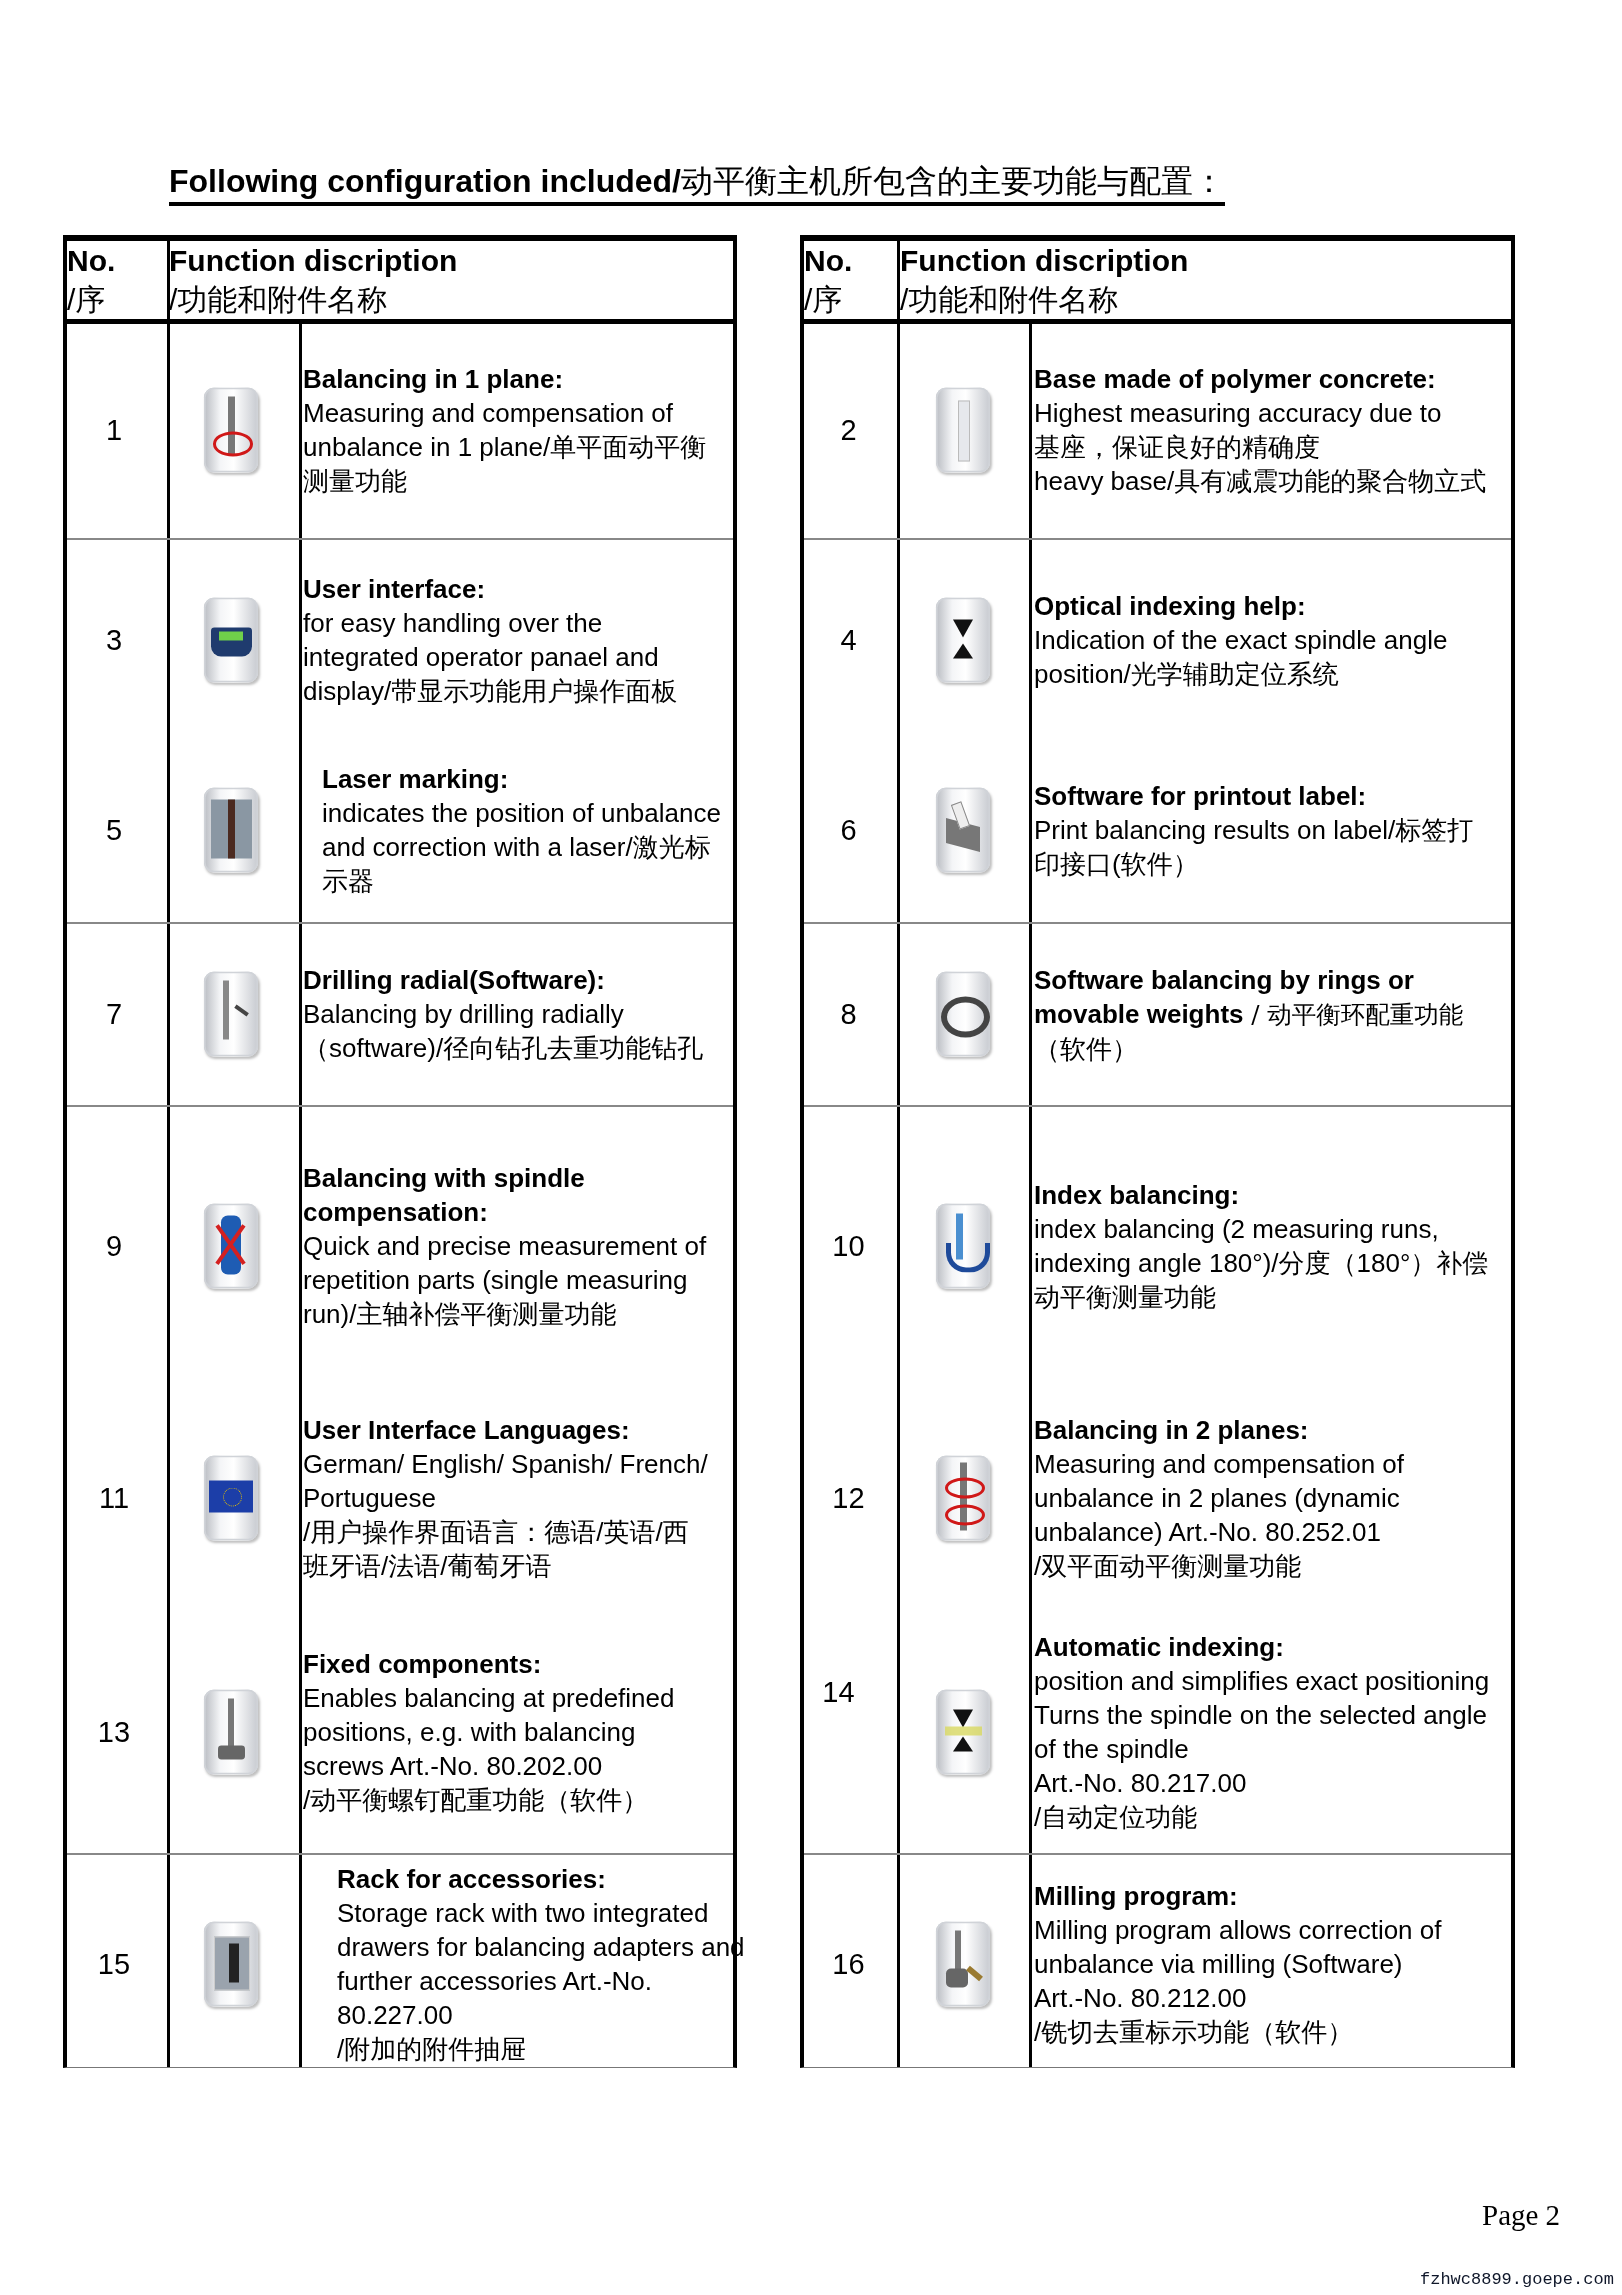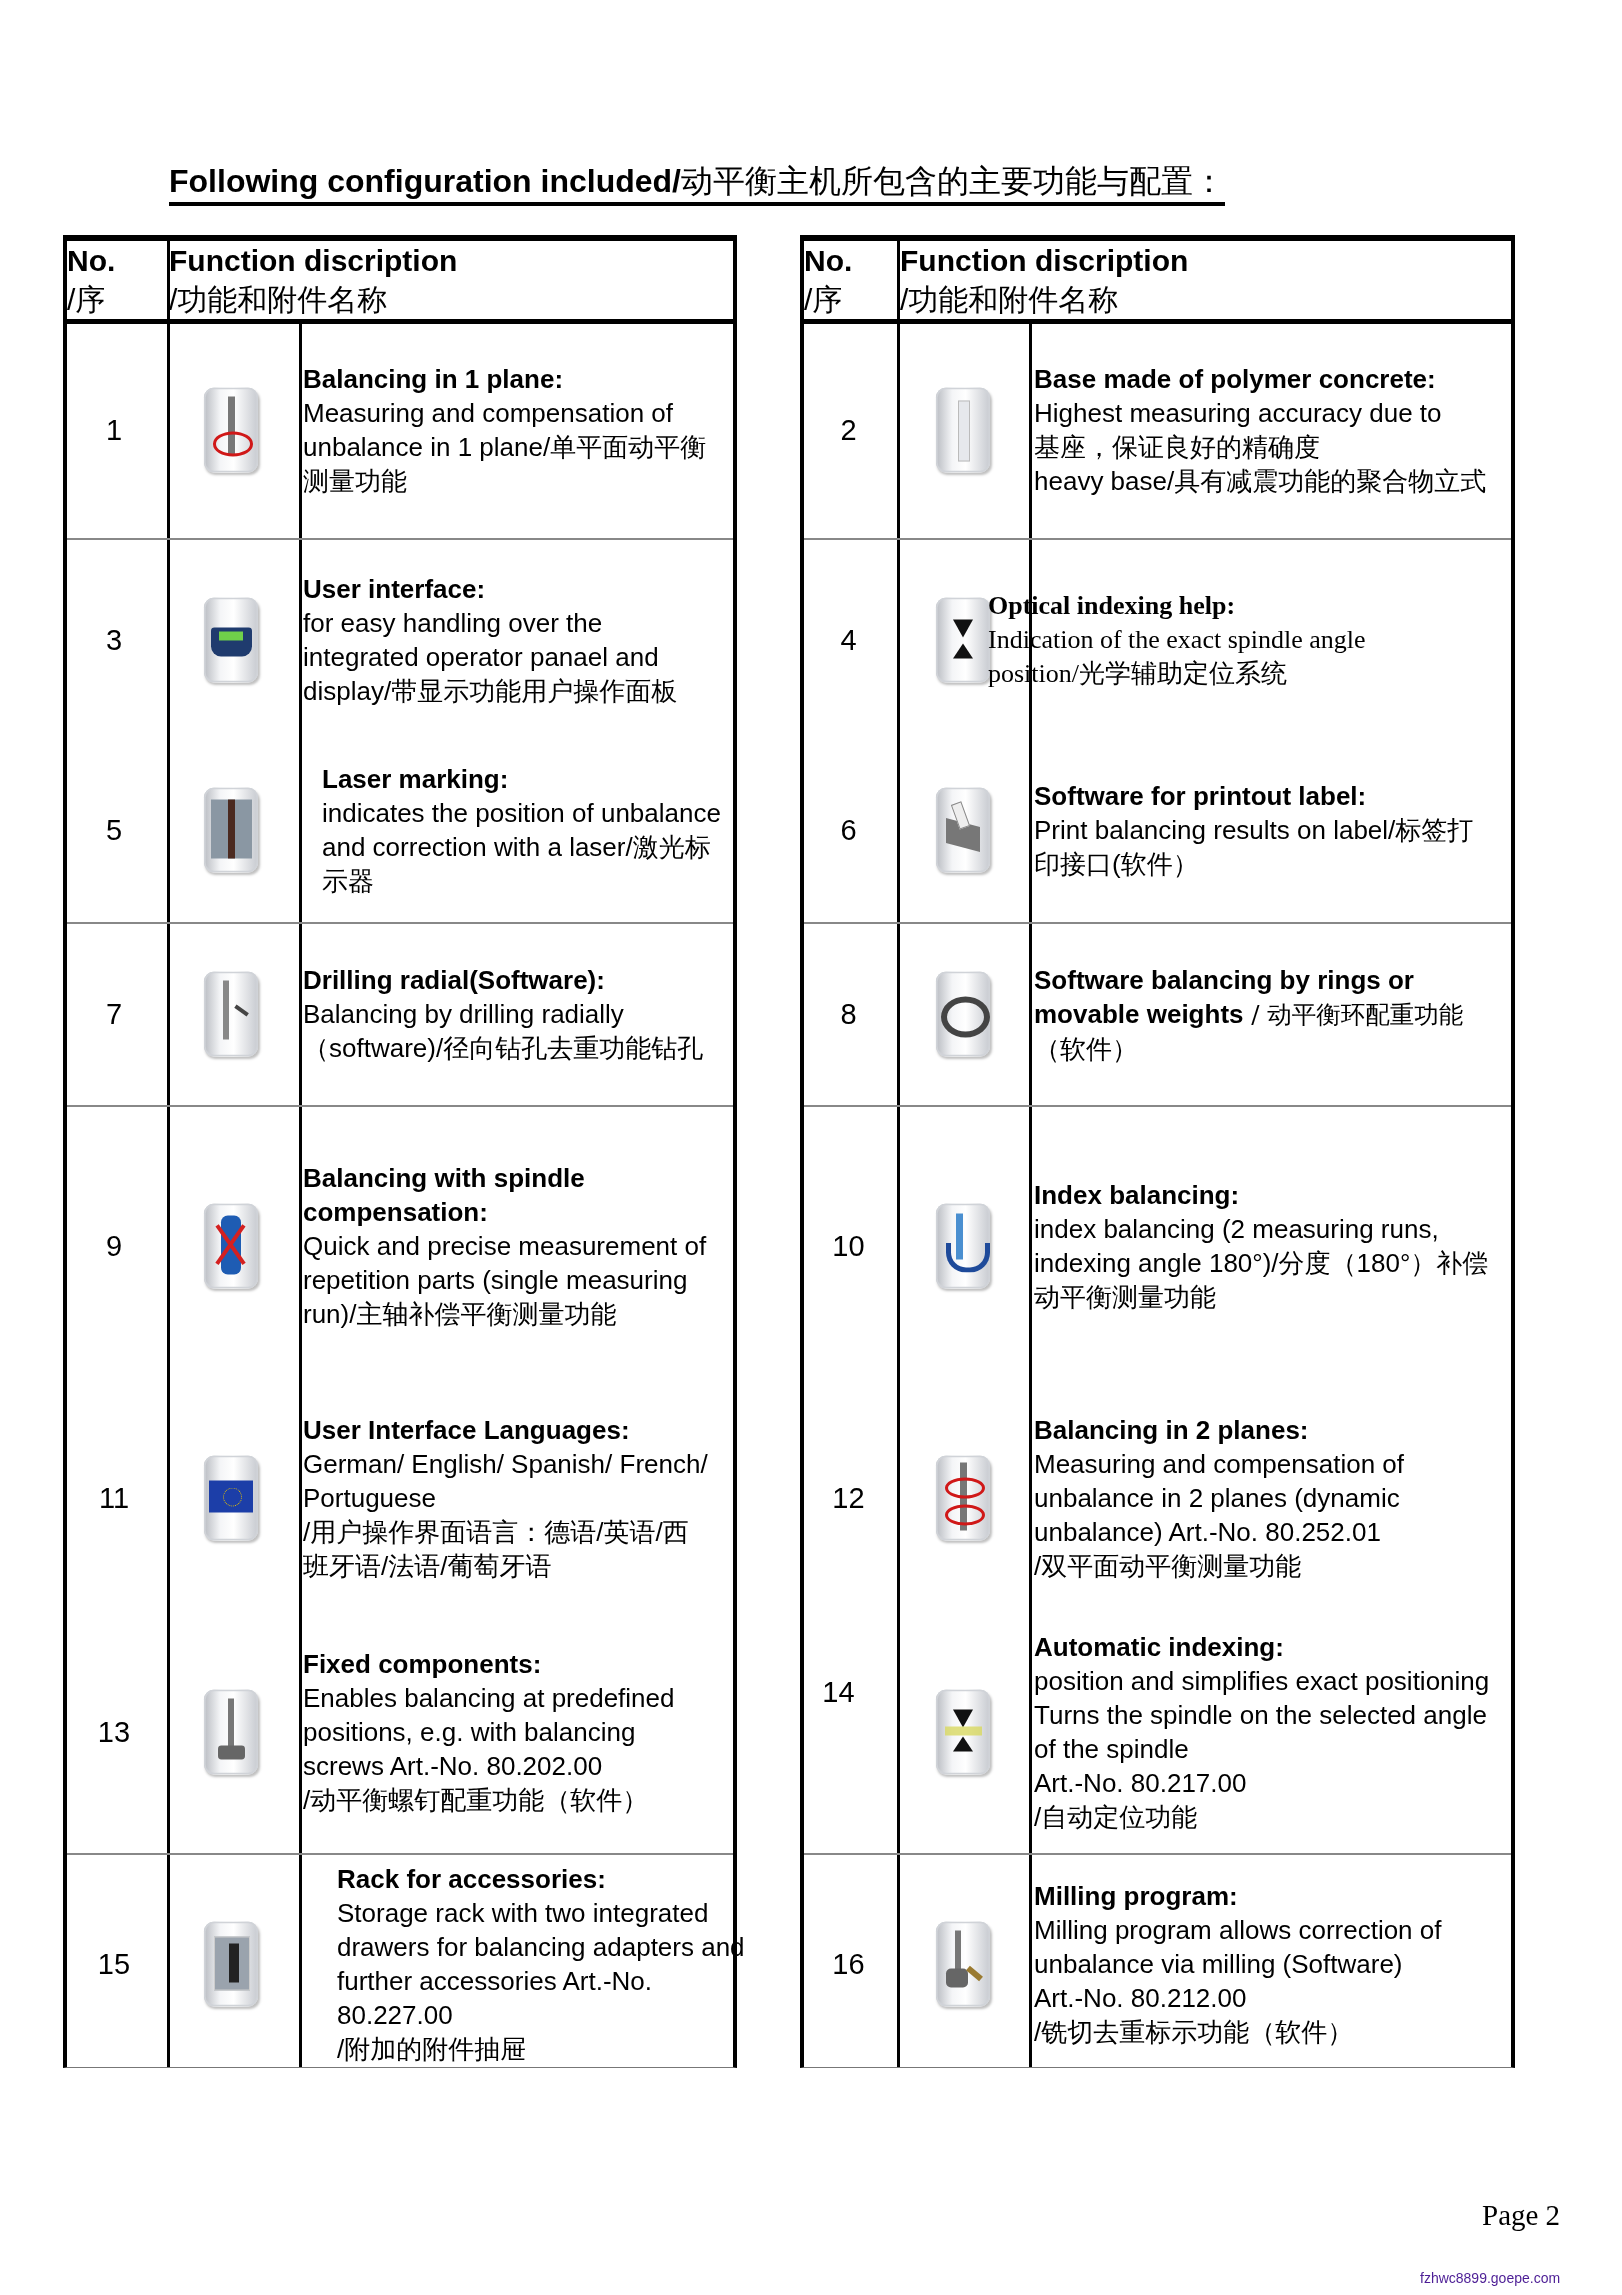--- a/index.html
+++ b/index.html
@@ -13,21 +13,21 @@
   .hline { position:absolute; left:0; right:0; height:1.7px; background:#888; }
   .hthick { position:absolute; left:0; right:0; height:5px; background:#000; top:78px; }
   .hdr { position:absolute; top:0; height:78px; font-weight:bold; font-size:30px; line-height:39px; }
   .hdr .cn { font-weight:normal; }
   .num { position:absolute; font-size:29px; text-align:center; transform:translateY(-50%); }
   .icon { position:absolute; width:54px; height:85px; transform:translate(-50%,-50%); border-radius:10px; background:linear-gradient(90deg,#b9bcc2 0%,#f4f5f7 30%,#ffffff 55%,#c7cad0 100%); box-shadow:inset 0 0 0 1.7px #d0d3d8, 1.7px 2.5px 2.5px rgba(0,0,0,0.25); overflow:hidden; }
   .desc { position:absolute; font-size:26px; line-height:34px; transform:translateY(-50%); }
   .desc b { font-weight:bold; display:block; }
   .desc .cn { font-family:"DejaVu Serif", serif; font-size:24.5px; }
   .page { position:absolute; left:1482px; top:2199px; font-family:"Liberation Serif", serif; font-size:29px; }
-  .wm { position:absolute; left:1420px; top:2270px; font-family:Liberation Sans, sans-serif; font-size:14px; color:#4c1d95; }
+  .wm { position:absolute; left:1420px; top:2270px; font-family:Liberation Mono, monospace; font-size:17px; color:#0f172a; }
 </style>
 </head>
 <body>
 
 <div class="title"><span>Following configuration included/</span><span class="cn">动平衡主机所包含的主要功能与配置：</span></div>
 
 <div class="tbl left" id="tblL">
   <div class="vline" style="left:100px"></div>
   <div class="vline" style="left:232px; top:83px"></div>
   <div class="hthick"></div>
@@ -94,21 +94,21 @@
       <b>User interface:</b>
       <div>for easy handling over the</div>
       <div>integrated operator panael and</div>
       <div>display/带显示功能用户操作面板</div>
     </div>
     <div class="num" style="left: 800px; width: 97px; top: 640px;">4</div>
     <div class="icon" style="left: 963px; top: 640px;">
       <div style="position:absolute;left:17px;top:22px;border-left:10px solid transparent;border-right:10px solid transparent;border-top:18.6px solid #111"></div>
       <div style="position:absolute;left:17px;top:46px;border-left:10px solid transparent;border-right:10px solid transparent;border-bottom:15px solid #111"></div>
     </div>
-    <div class="desc" style="left: 988px; top: 640px; font-family: Liberation Serif, serif;">
+    <div class="desc" style="left: 1034px; top: 640px;">
       <b>Optical indexing help:</b>
       <div>Indication of the exact spindle angle</div>
       <div>position/光学辅助定位系统</div>
     </div>
     <div class="num" style="left: 63px; width: 102px; top: 830px;">5</div>
     <div class="icon" style="left: 231px; top: 830px;">
       <div style="position:absolute;left:6.8px;top:12px;width:41px;height:59px;background:#8a97a3"></div>
       <div style="position:absolute;left:24px;top:12px;width:6.8px;height:59px;background:#4b2a20"></div>
     </div>
     <div class="desc" style="left: 303px; top: 830px; margin-left: 19px;">

